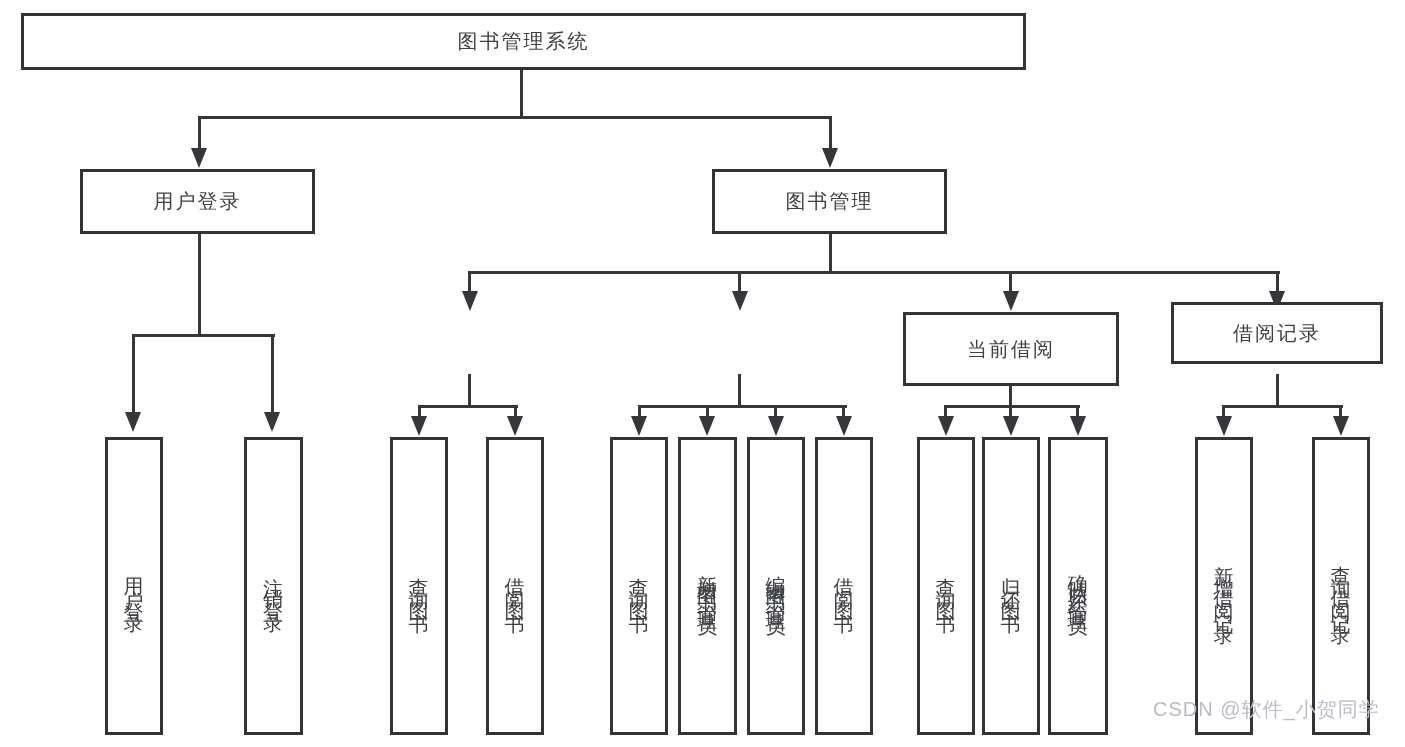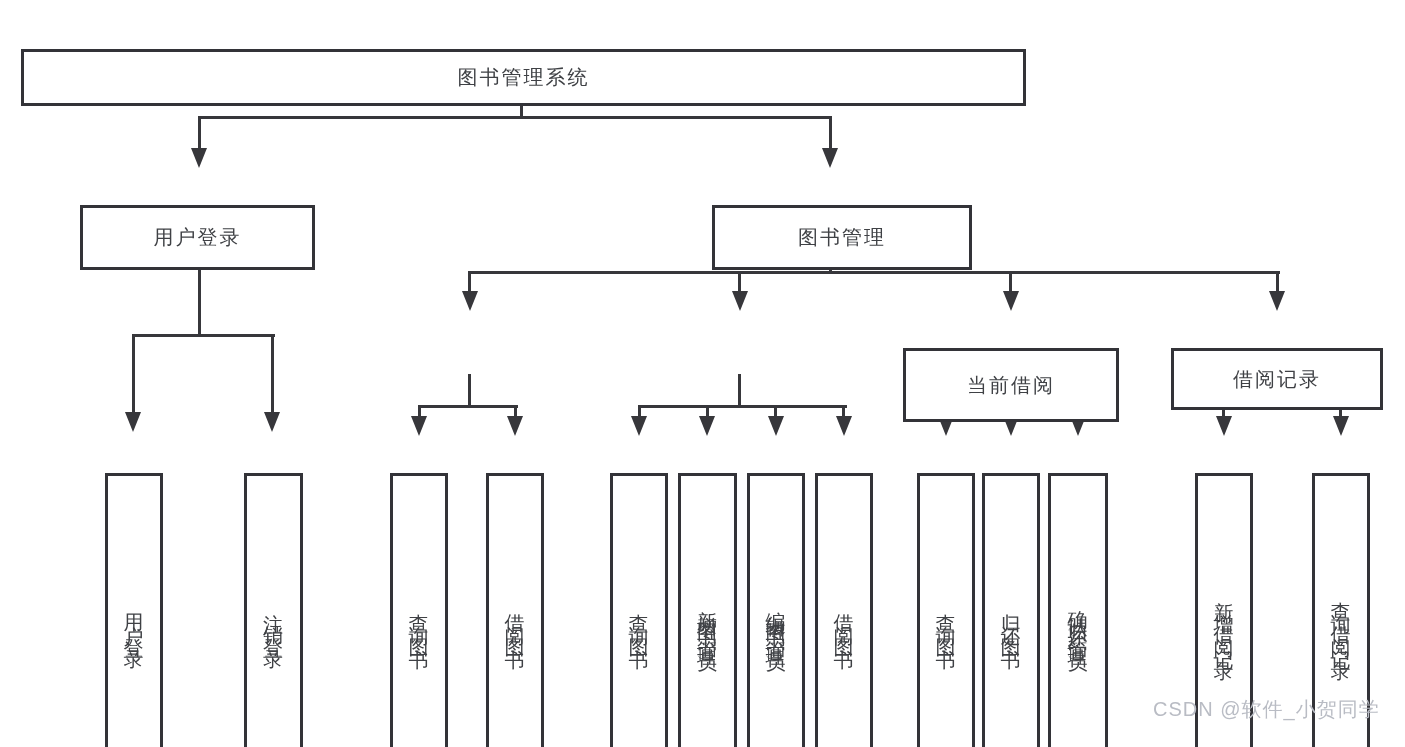--- a/index.html
+++ b/index.html
@@ -13,21 +13,20 @@
   }
   .box {
     position: absolute;
     box-sizing: border-box;
     background: #ffffff;
     border: 3px solid #333338;
     display: flex;
     align-items: center;
     justify-content: center;
     color: #3f4145;
-    margin-top: 36px;
   }
   .h-box span {
     font-size: 20px;
     letter-spacing: 2px;
     white-space: nowrap;
   }
   .v-box span {
     writing-mode: vertical-rl;
     text-orientation: mixed;
     font-size: 20px;
@@ -121,28 +120,28 @@
   <div class="arrowhead" style="left:1216px;top:416px"></div>
   <div class="arrowhead" style="left:1333px;top:416px"></div>
 
   <div class="box h-box" style="left:21px;top:13px;width:1005px;height:57px">
     <span>图书管理系统</span>
   </div>
 
   <div class="box h-box" style="left:80px;top:169px;width:235px;height:65px">
     <span>用户登录</span>
   </div>
-  <div class="box h-box" style="left:712px;top:169px;width:260px;height:65px">
+  <div class="box h-box" style="left:712px;top:169px;width:235px;height:65px">
     <span>图书管理</span>
   </div>
 
   <div class="box h-box" style="left:903px;top:312px;width:216px;height:74px">
     <span>当前借阅</span>
   </div>
-  <div class="box h-box" style="left:1171px;top:312px;width:212px;height:62px">
+  <div class="box h-box" style="left:1171px;top:302px;width:212px;height:62px">
     <span>借阅记录</span>
   </div>
 
   <div class="box v-box" style="left:105px;top:437px;width:58px;height:298px">
     <span>用户登录</span>
   </div>
   <div class="box v-box" style="left:244px;top:437px;width:59px;height:298px">
     <span>注销登录</span>
   </div>
 

